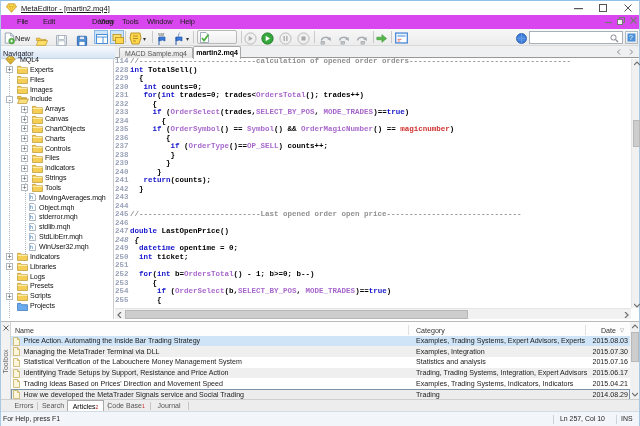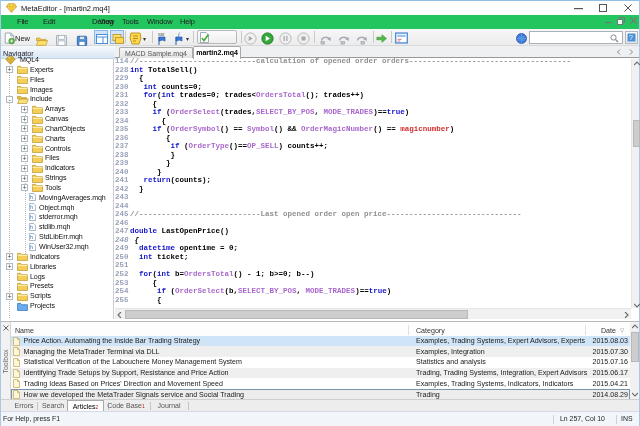--- a/index.html
+++ b/index.html
@@ -3,23 +3,23 @@
 <meta charset="utf-8">
 <style>
 * { margin:0; padding:0; box-sizing:border-box; }
 html,body { width:640px; height:426px; overflow:hidden; background:#fff; }
 body { font-family:"Liberation Sans", sans-serif; }
 #win { position:absolute; left:0; top:0; width:640px; height:426px;
   border:1px solid #a8c8e4; border-top:1px solid #8fc0e8; background:#fff; }
 .abs { position:absolute; }
 
 #titlebar { position:absolute; left:0; top:0; width:638px; height:14px; background:#fff; }
-#titletext { position:absolute; left:20px; top:3px; font-size:7.5px; color:#111; }
-
-#menubar { position:absolute; left:0; top:14px; width:638px; height:14px; background:#22c55e; }
+#titletext { position:absolute; left:20px; top:3px; font-size:7.5px; color:#111;text-decoration:underline; }
+
+#menubar { position:absolute; left:0; top:14px; width:638px; height:14px; background:#d946ef; }
 .menuitem { position:absolute; top:1.5px; font-size:7.5px; letter-spacing:-0.2px; color:#222; }
 
 #toolbar { position:absolute; left:0; top:28px; width:638px; height:17px;
   background:linear-gradient(#f7f7f7,#ececec); border-bottom:1px solid #d9d9d9; }
 .tsep { position:absolute; top:2px; width:1px; height:12px; background:#c9c9c9; }
 .ticon { position:absolute; top:2px; }
 
 #navigator { position:absolute; left:0; top:45px; width:113px; height:273px; background:#fff; border-right:1px solid #cdcdcd; }
 #navheader { position:absolute; left:0; top:0; width:130px; height:13px;
   background:linear-gradient(#f7fafd,#d8e6f4); border-bottom:1px solid #c2d4e8; }

